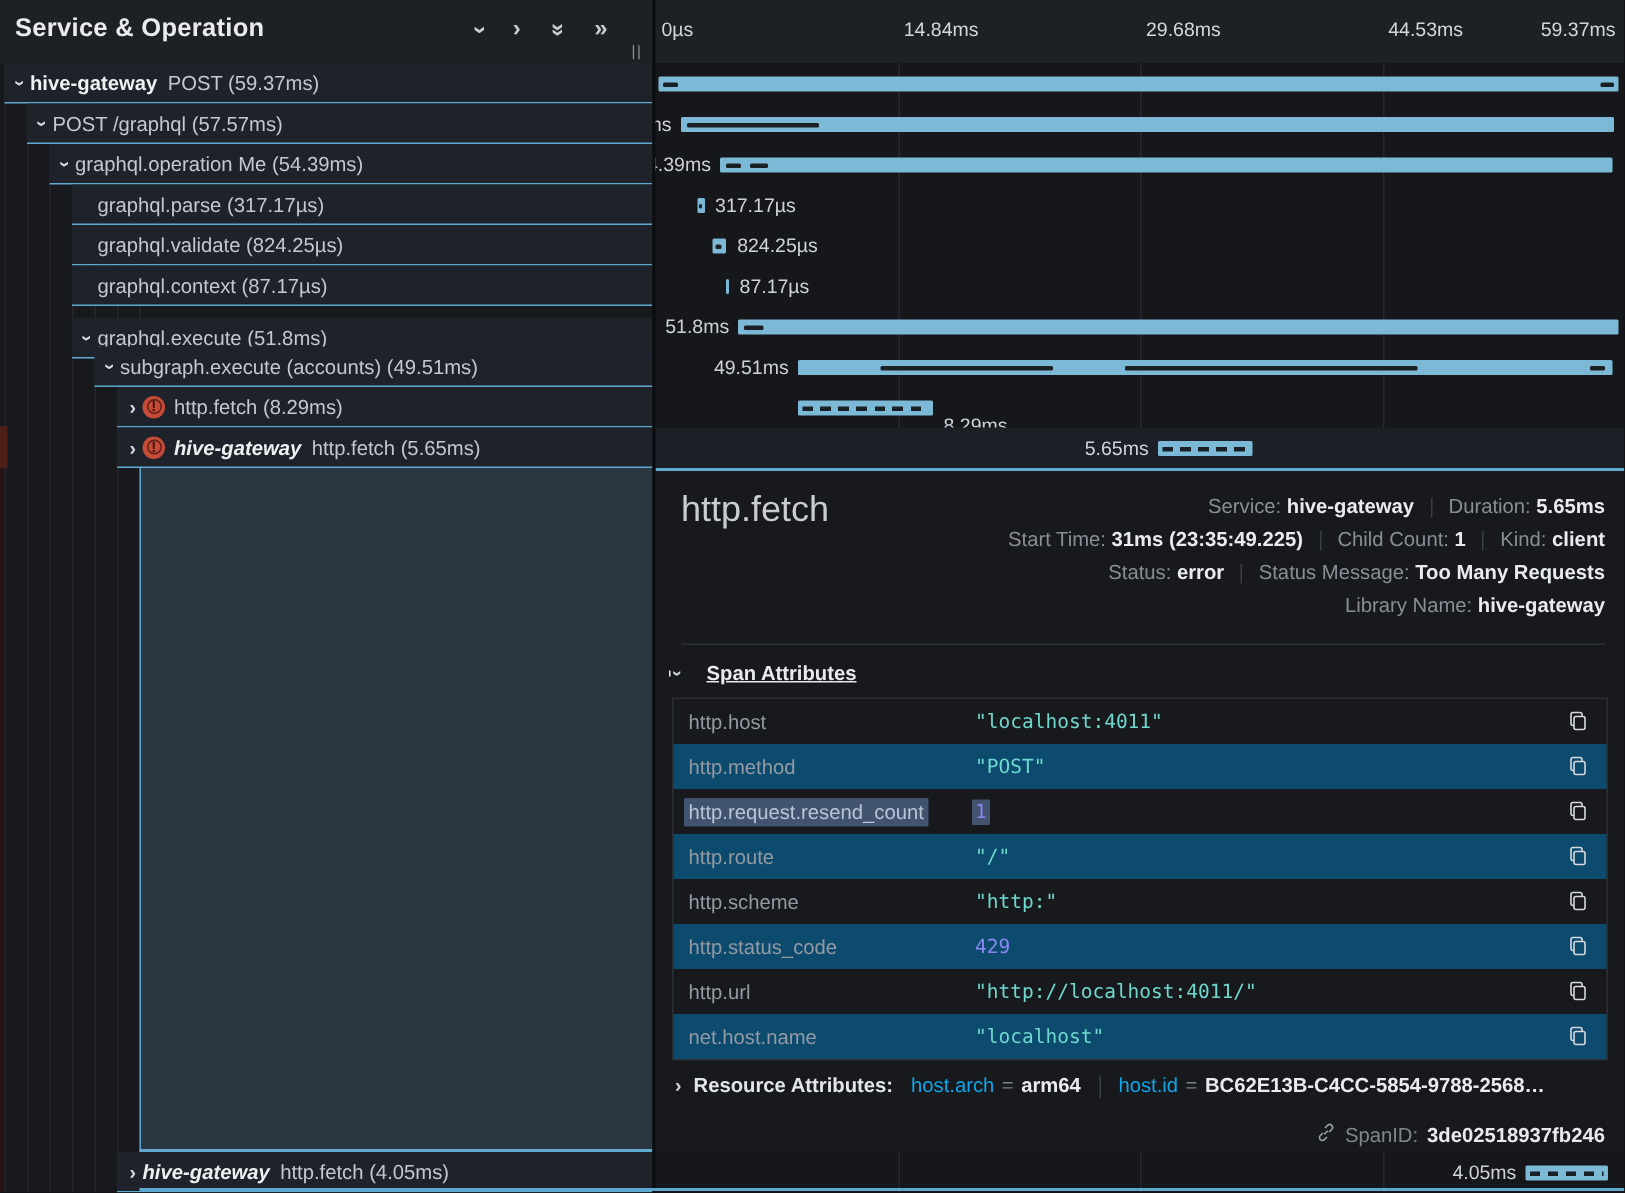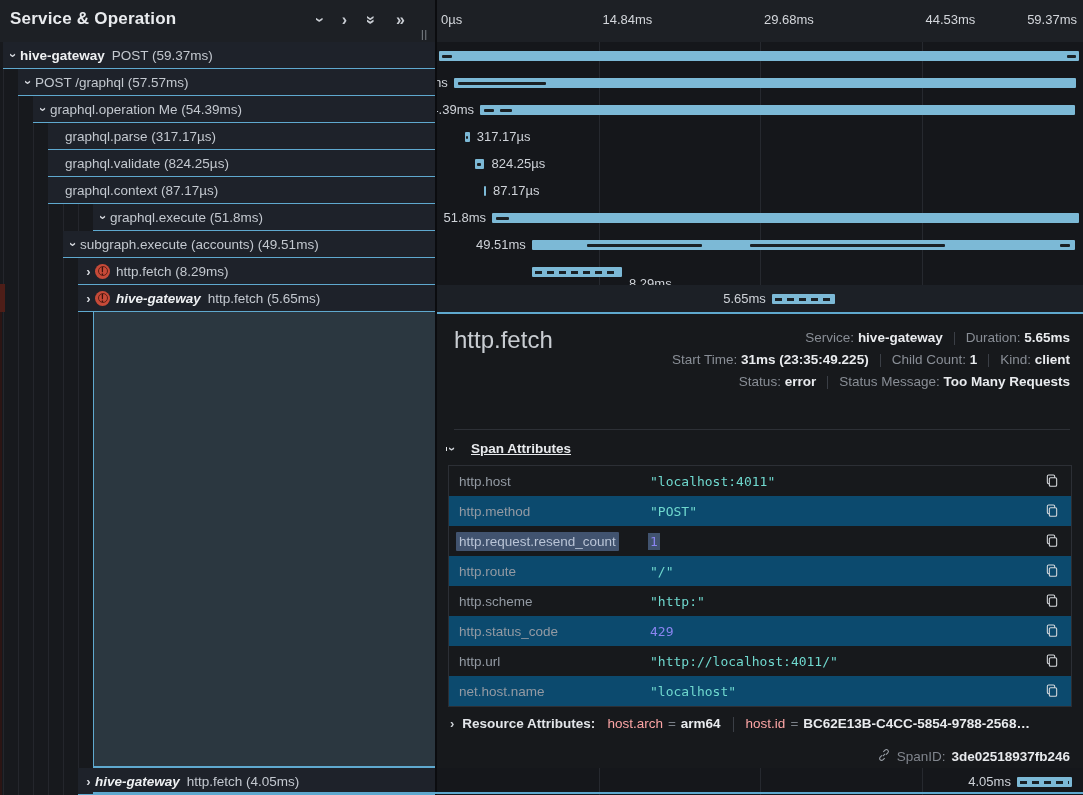--- a/index.html
+++ b/index.html
@@ -66,21 +66,21 @@
   .akey.selk { background:#41536f; color:#b9c4d6; border-radius:1px; }
   .aval { position:absolute; left:199px; font-family:"DejaVu Sans Mono", monospace; font-size:13px; padding:1px 2px; }
   .v-string { color:#6fd8ce; }
   .v-number { color:#8a85f1; }
   .aval.selv { background:#41536f; }
   .copy { position:absolute; right:11px; top:7px; width:16px; height:16px; cursor:pointer; }
   .copy svg { width:16px; height:16px; stroke:#d6d9dd; fill:none; stroke-width:1.6; }
   .res-row { position:absolute; left:13px; top:402px; font-size:13.5px; display:flex; align-items:center; white-space:nowrap; }
   .res-row .tchev { width:auto; flex:none; margin-right:8px; color:#cfd3d8; }
   .res-hdr { font-weight:bold; color:#e2e5e9; margin-right:12px; }
-  .rkey { color:#fca5a5; }
+  .rkey { color:#0ea5e9; }
   .req { color:#7b8088; margin:0 5px; }
   .rval { color:#e9ebee; font-weight:bold;margin-top:29px; }
   .rsep { display:inline-block; width:1px; height:15px; background:#3b3f46; margin:0 12px; vertical-align:middle; }
   .sid-row { position:absolute; right:15px; top:434px; font-size:13.5px; display:flex; align-items:center; gap:6px; }
   .sid-lab { color:#80858d; }
   .sid-val { color:#e7e9ec; font-weight:bold; }
   .linkicon svg { width:14px; height:14px; stroke:#9aa0a8; fill:none; stroke-width:1.8; }
   .bottom-line { position:absolute; left:93px; top:792px; width:990px; height:2px; background:#5fa9cf; z-index:6; }
 </style>
 </head>
@@ -138,21 +138,21 @@
             <span class="tchev"></span>
             <span>graphql.validate (824.25µs)</span>
           </div>
         </div>
         <div class="trow" style="top: 177px;">
           <div class="trc" style="left: 48px;">
             <span class="tchev"></span>
             <span>graphql.context (87.17µs)</span>
           </div>
         </div>
-        <div class="trow" style="top: 204px; margin-left: 45px;">
+        <div class="trow" style="top: 212px;">
           <div class="trc" style="left: 48px;">
             <span class="tchev down">›</span>
             <span>graphql.execute (51.8ms)</span>
           </div>
         </div>
         <div class="trow" style="top: 231px;">
           <div class="trc" style="left: 63px;">
             <span class="tchev down">›</span>
             <span>subgraph.execute (accounts) (49.51ms)</span>
           </div>
@@ -282,20 +282,21 @@
           </div>
         </div>
       </div>
 
     <div class="detail">
       <div class="dtitle">http.fetch</div>
       <div class="meta" id="meta">
           <div class="mline"><span class="mlab">Service: </span><span class="mval">hive-gateway</span><span class="msep"></span><span class="mlab">Duration: </span><span class="mval">5.65ms</span></div>
           <div class="mline"><span class="mlab">Start Time: </span><span class="mval">31ms (23:35:49.225)</span><span class="msep"></span><span class="mlab">Child Count: </span><span class="mval">1</span><span class="msep"></span><span class="mlab">Kind: </span><span class="mval">client</span></div>
           <div class="mline"><span class="mlab">Status: </span><span class="mval">error</span><span class="msep"></span><span class="mlab">Status Message: </span><span class="mval">Too Many Requests</span></div>
+          <div class="mline"><span class="mlab">Library Name: </span><span class="mval">hive-gateway</span></div>
         </div>
       <div class="ddiv"></div>
       <div class="attr-hdr">
         <span class="tchev down">›</span>
         <span>Span Attributes</span>
       </div>
       <div class="attr-table" id="attr-table">
           <div class="arow">
             <span class="akey">http.host</span>
             <span class="aval v-string">"localhost:4011"</span>

